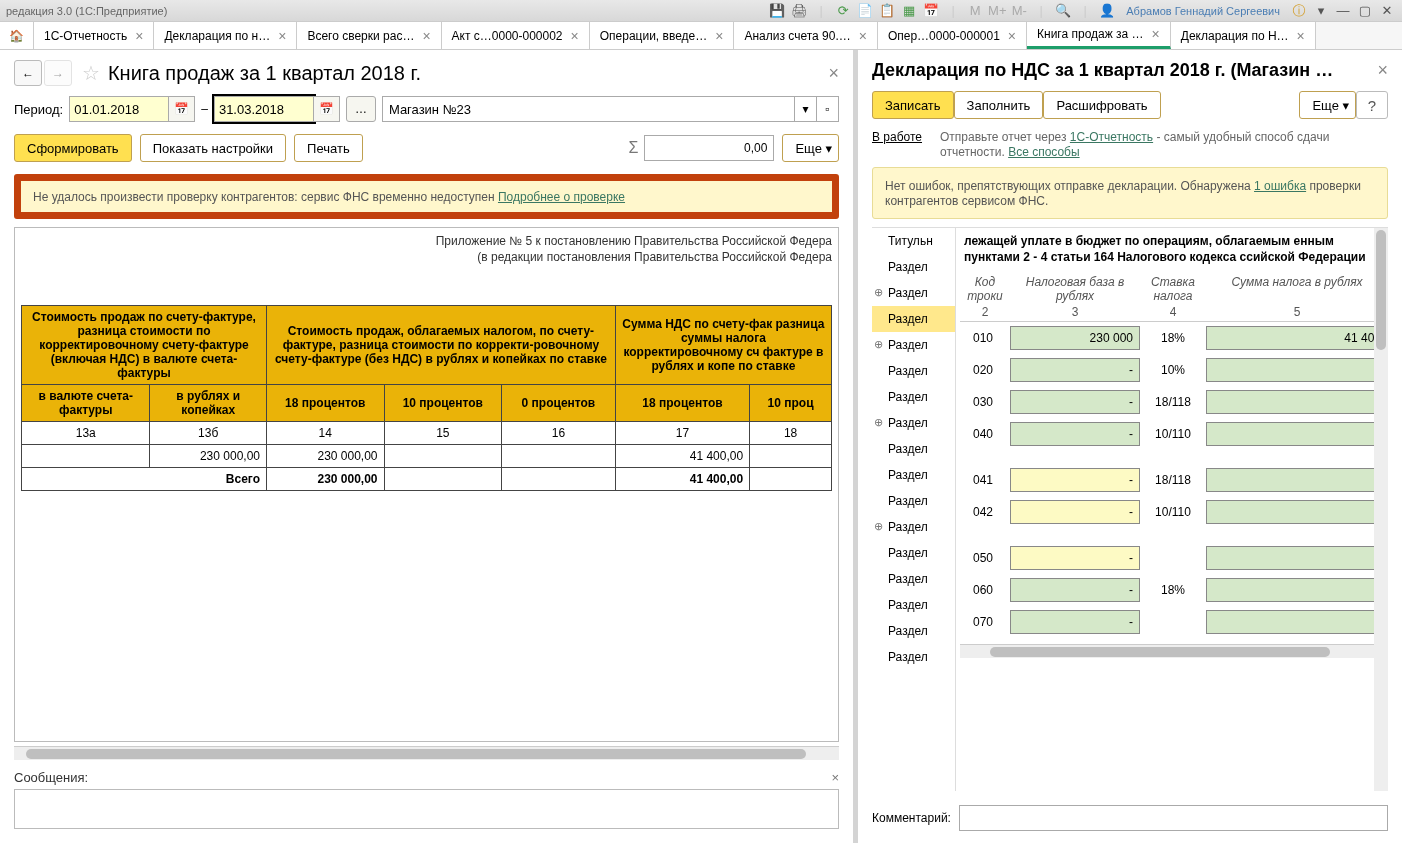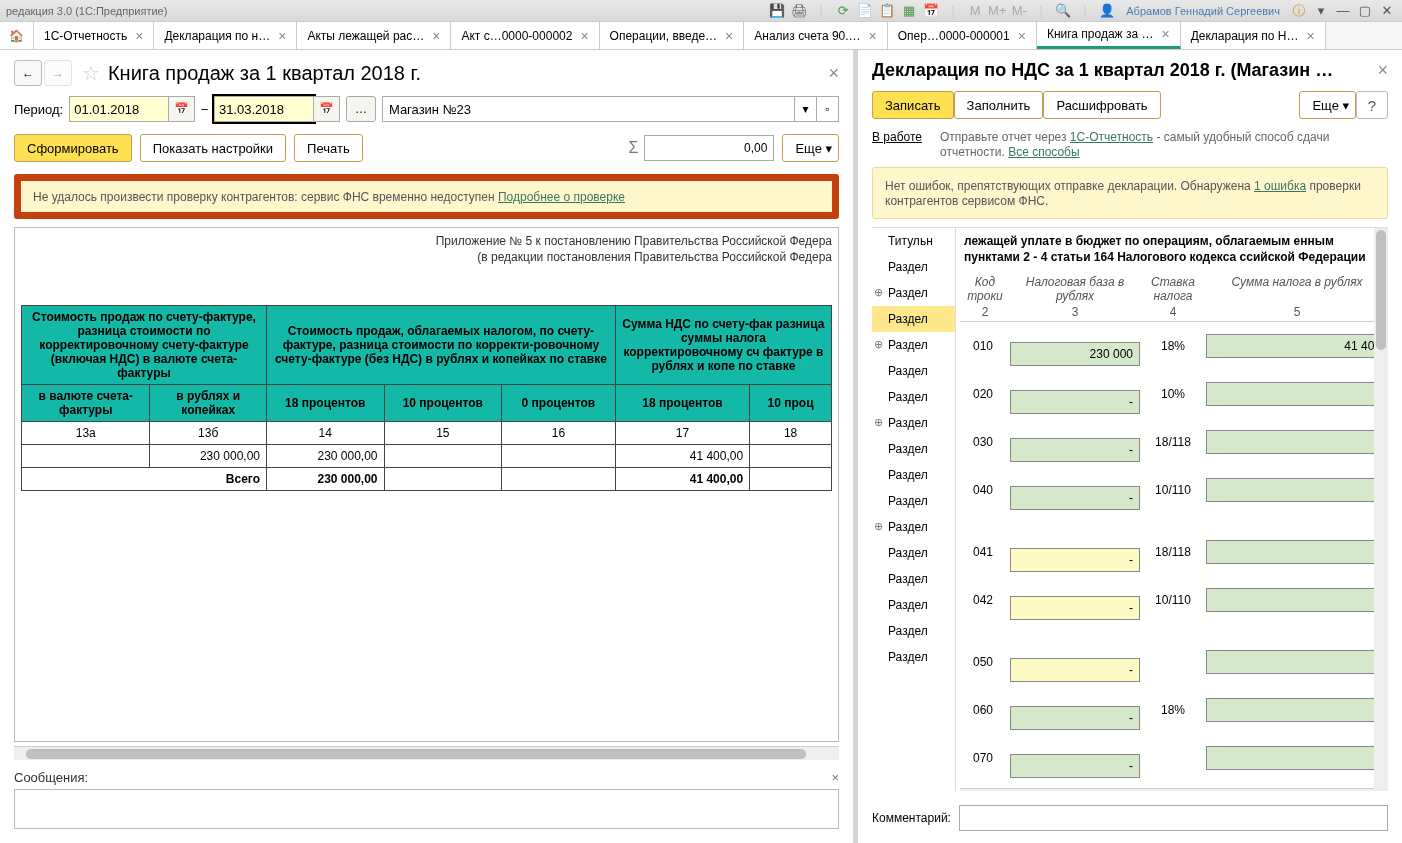--- a/index.html
+++ b/index.html
@@ -47,21 +47,21 @@
 .btn.more { padding-right:6px; }
 
 .warning-bar { background:#fff7cc; border:7px solid #c2410c; padding:8px 12px; margin: 4px 14px; font-size:13px; color:#555; border-radius:3px; }
 .warning-bar a { color:#3a7762; text-decoration:underline; cursor:pointer; }
 
 .report-area { flex:1; margin: 4px 14px 4px; border:1px solid #bbb; background:#fff; overflow:auto; position:relative; }
 .report-inner { padding:6px; font-size:12px; }
 .report-head-note { text-align:right; font-size:11px; color:#333; line-height:1.3; margin-bottom:40px; }
 .report-table { border-collapse:collapse; width:100%; }
 .report-table th, .report-table td { border:1px solid #444; padding:4px 6px; font-size:12px; text-align:center; vertical-align:middle; }
-.report-table th { font-weight:bold; background:#14b8a6; }
+.report-table th { font-weight:bold; background:#eab308; }
 .report-table td.num { text-align:right; }
 .report-table td.total-label { text-align:right; font-weight:bold; }
 
 .hscroll { height:14px; background:#eee; border-top:1px solid #ccc; margin:0 14px; position:relative;}
 .hscroll .thumb { position:absolute; height:10px; top:2px; background:#bfbfbf; border-radius:5px;}
 
 .messages { margin: 6px 14px 14px; }
 .messages-h { display:flex; align-items:center; padding:4px 0;}
 .messages-h span { font-size:13px; color:#333; }
 .messages-h .x { margin-left:auto; color:#777; cursor:pointer; }
@@ -95,21 +95,21 @@
 .gh1 { width:50px; } .gh2 { width:130px; } .gh3 { width:66px; } .gh4 { flex:1; }
 .grid-sub { display:flex; font-size:11px; color:#555; border-bottom:1px solid #ccc; padding-bottom:2px;}
 .gs { text-align:center; }
 
 .data-row { display:flex; align-items:center; padding:4px 0; gap:4px;}
 .data-row .code { width:46px; font-size:12px; text-align:center;}
 .data-row .rate { width:58px; font-size:12px; text-align:center;}
 .cell { height:24px; border:1px solid #888; padding:0 6px; display:flex; align-items:center; justify-content:flex-end; font-size:12px;}
 .cell.green { background:#d5e8c9; }
 .cell.yellow { background:#fdfac4; }
-.cell.w130 { width:130px;margin-top:16px; }
+.cell.w130 { width:130px; }
 .cell.flex { flex:1; }
 .data-row.gap-after { margin-bottom:14px; }
 
 .grid-hscroll { height:14px; background:#eee; border-top:1px solid #ccc; position:relative; margin-top:6px;}
 .grid-hscroll .thumb { position:absolute; height:10px; top:2px; background:#bfbfbf; border-radius:5px;}
 
 .comment-row { display:flex; align-items:center; gap:8px; padding:6px 14px 12px;}
 .comment-row input { flex:1; height:26px; border:1px solid #aaa; padding:0 6px; }
 
 .vscroll { position:absolute; right:0; top:0; bottom:0; width:14px; background:#eee; }
@@ -151,21 +151,21 @@
   <div id="tabs-container" style="display:flex;flex:1;overflow:hidden">
       <div class="tab">
         <span>1С-Отчетность</span>
         <span class="tab-close">×</span>
       </div>
       <div class="tab">
         <span>Декларация по н…</span>
         <span class="tab-close">×</span>
       </div>
       <div class="tab">
-        <span>Акты лежащей рас…</span>
+        <span>Всего сверки рас…</span>
         <span class="tab-close">×</span>
       </div>
       <div class="tab">
         <span>Акт с…0000-000002</span>
         <span class="tab-close">×</span>
       </div>
       <div class="tab">
         <span>Операции, введе…</span>
         <span class="tab-close">×</span>
       </div>

